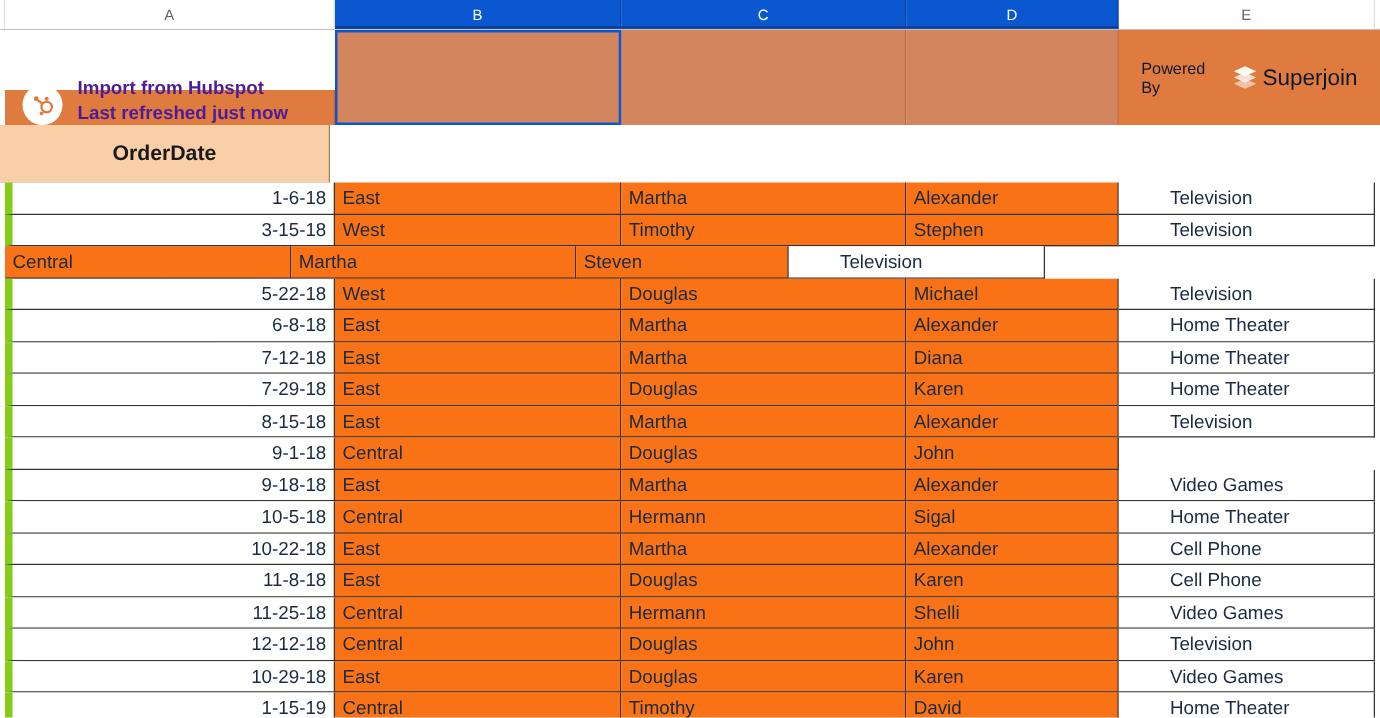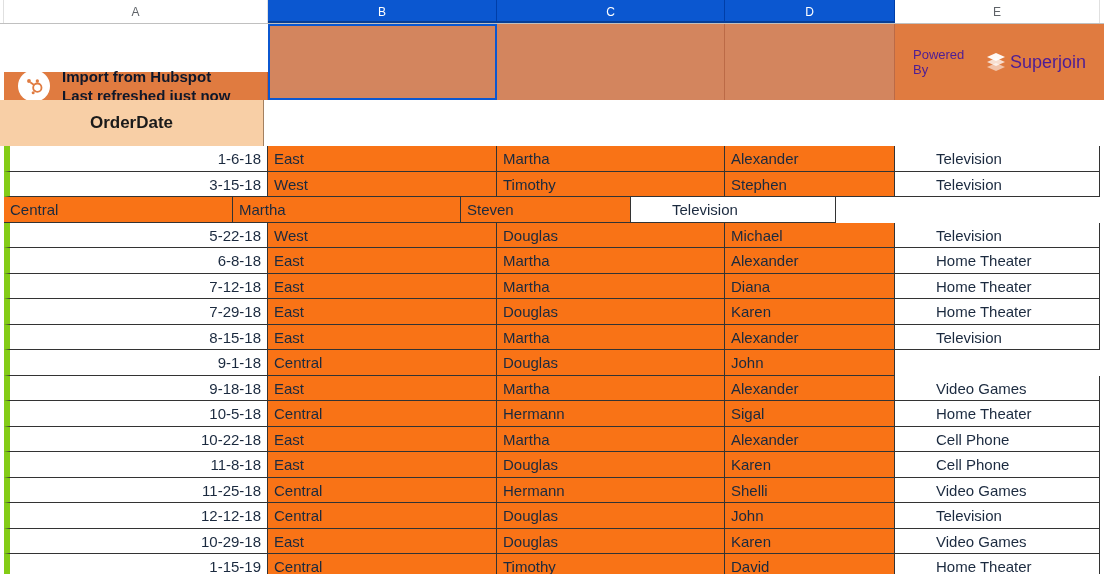--- a/index.html
+++ b/index.html
@@ -20,36 +20,36 @@
   
   .cA { width:264px; }
   .cB { width:229px; }
   .cC { width:228px; }
   .cD { width:170px; }
   .cE { width:205px; }
 
   
   .banner-row { display:flex; height:76px; }
   .banner-left {
-    display:flex; align-items:center; padding:0 14px;
-    background:#e07b40; color:#0f172a; flex:0 0 264px; border-right:1px solid #d06028;margin-top:48px;
+    display:flex; align-items:flex-end; padding:0 14px;
+    background:#e07b40; color:#4c1d95; flex:0 0 264px; border-right:1px solid #d06028;margin-top:48px;
   }
   .hubspot-icon {
     width:32px; height:32px; border-radius:50%; background:#fff; color:#e07b40;
     display:flex; align-items:center; justify-content:center; margin-right:12px; flex:0 0 auto;
     font-weight:bold; font-size:18px;
   }
   .banner-left .txt { line-height:1.3; font-weight:600; font-size:15px;}
   .banner-mid {
     background:#d3855e; flex:0 0 auto; border-right:1px solid #bb6a46;
     position:relative;
   }
   .banner-mid.first { outline:2px solid #0b57d0; outline-offset:-2px; z-index:2; }
   .banner-right {
-    flex:1 1 auto; background:#e07b40; color:#4c1d95; display:flex; align-items:center; justify-content:flex-end;
+    flex:1 1 auto; background:#e07b40; color:#0f172a; display:flex; align-items:center; justify-content:flex-end;
     padding:0 18px; gap:14px;
   }
   .powered { font-size:13px; }
   .sj-logo { display:flex; align-items:center; gap:2px; font-size:18px; font-weight:500;}
   .sj-icon svg { display:block; }
 
   
   .header-row { display:flex; height:46px; font-weight:700; font-size:17px;flex-direction:column; }
   .hcell {
     flex:0 0 auto; text-align:center; line-height:46px;

